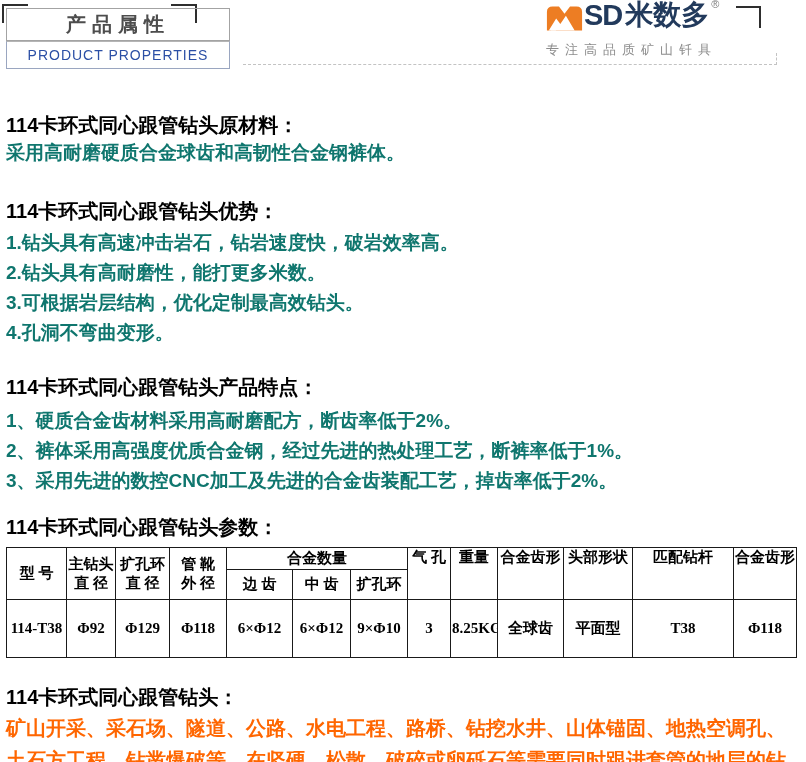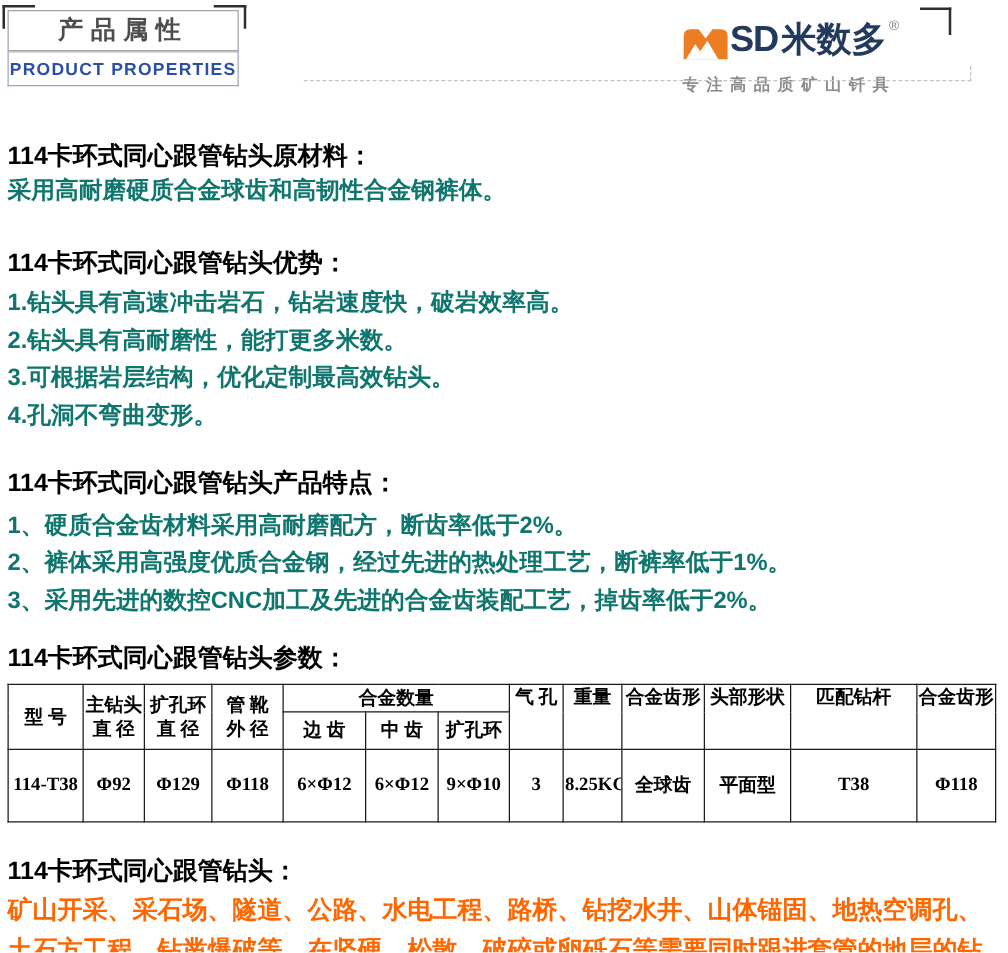--- a/index.html
+++ b/index.html
@@ -1,40 +1,40 @@
 <!DOCTYPE html>
 <html><head>
 <meta charset="utf-8">
 <style>
   html,body{margin:0;padding:0;background:#fff;}
   .page{position:relative;width:806px;height:762px;background:#ffffff;overflow:hidden;
         font-family:"Liberation Sans", sans-serif;color:#000;}
 
   
   .header{position:relative;height:96px;}
-  .badge{position:absolute;left:6px;top:8px;width:185px;}
+  .badge{position:absolute;left:6px;top:8px;width:224px;}
   .badge-top{border:1px solid #a3a3a3;height:31px;line-height:31px;text-align:center;
              font-size:20px;font-weight:bold;color:#4d4d4d;letter-spacing:6px;}
   .badge-bottom{border:1px solid #9aa6c0;border-top:1px solid #b5b5b5;height:26px;line-height:26px;
-             text-align:center;font-size:14px;font-weight:bold;color:#2b4fa5;letter-spacing:1px;}
+             text-align:center;font-size:14px;font-weight:normal;color:#2b4fa5;letter-spacing:1px;}
   .mark{position:absolute;}
   .mark-tl{left:2px;top:4px;width:24px;height:17px;border-top:2px solid #2e2e2e;border-left:2px solid #2e2e2e;}
   .mark-badge-tr{left:171px;top:4px;width:24px;height:17px;border-top:2px solid #2e2e2e;border-right:2px solid #2e2e2e;}
   .mark-page-tr{left:736px;top:6px;width:23px;height:20px;border-top:2px solid #2e2e2e;border-right:2px solid #2e2e2e;}
   .header-dash{position:absolute;left:243px;top:64px;width:534px;border-top:1px dashed #c3c3c3;}
   .header-dash-tick{position:absolute;left:776px;top:53px;height:12px;border-left:1px dashed #c3c3c3;}
 
-  .logo{position:absolute;left:546px;top:18px;width:216px;}
+  .logo{position:absolute;left:546px;top:1px;width:216px;}
   .logo-row{display:flex;align-items:flex-start;line-height:1;}
   .logo-mark{flex:0 0 auto;margin-top:2px;}
   .logo-sd{font-size:29px;font-weight:900;color:#223a5c;letter-spacing:-1px;margin-left:1px;}
   .logo-cn{font-size:28px;font-weight:900;color:#223a5c;margin-left:3px;letter-spacing:0px;
            font-family:Liberation Sans, sans-serif;}
   .logo-reg{font-size:11px;color:#7d7d7d;margin-left:2px;margin-top:-2px;}
-  .logo-tagline{margin-top:6px;font-size:13px;font-weight:bold;color:#8c8c8c;
+  .logo-tagline{margin-top:6px;font-size:13px;font-weight:normal;color:#8c8c8c;
                 letter-spacing:6px;white-space:nowrap;}
 
   
   .content{padding:0 8px 0 6px;}
   .sec-h{font-size:20px;font-weight:800;color:#000;line-height:26px;white-space:nowrap;}
   .h-s1{margin:16px 0 0 0;}
   .h-s2{margin:30px 0 4px 0;}
   .h-s3{margin:26px 0 6px 0;}
   .h-s4{margin:18px 0 7px 0;}
   .h-s5{margin:26px 0 2px 0;}

